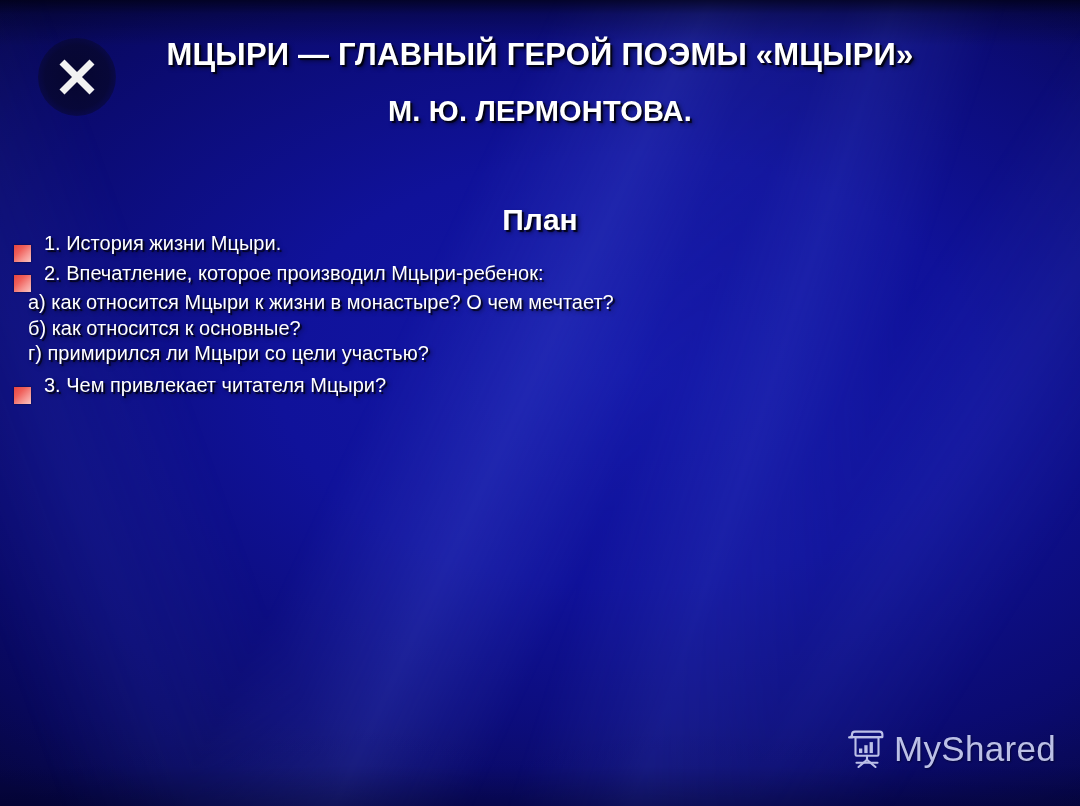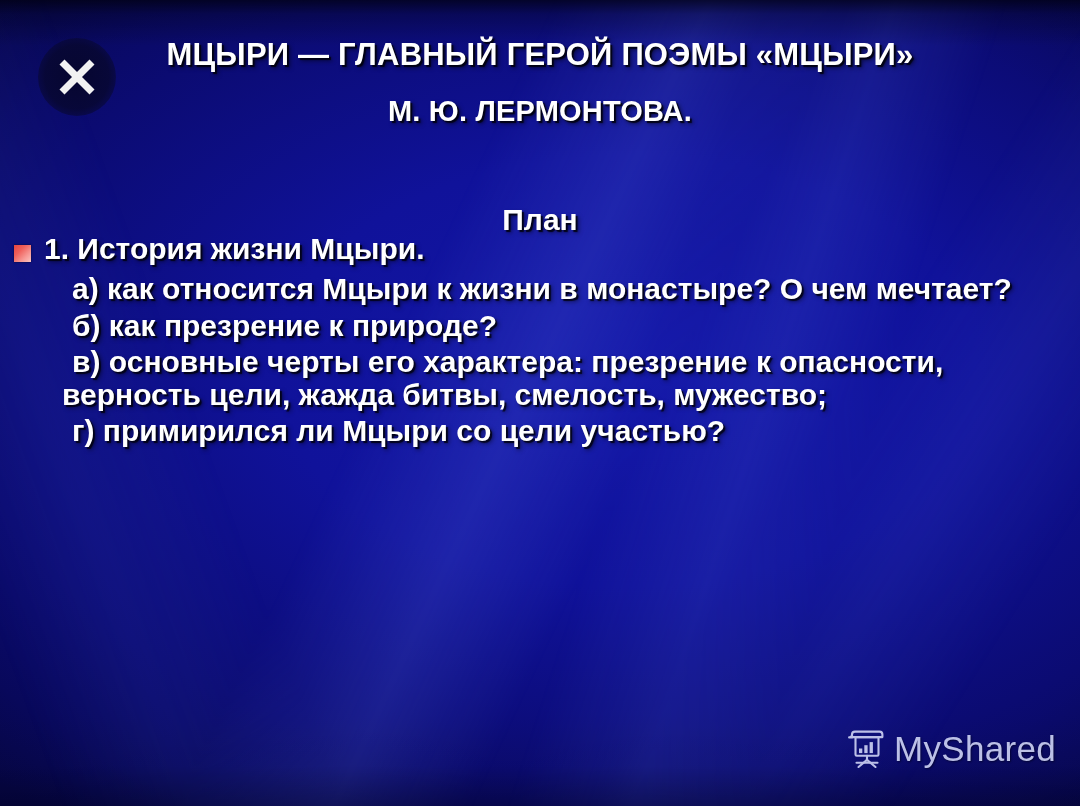--- a/index.html
+++ b/index.html
@@ -109,45 +109,44 @@
   .plan-list {
     position: absolute;
     left: 0;
     top: 233px;
     width: 1080px;
   }
 
   .plan-row {
     position: relative;
     color: #ffffff;
-    font-size: 30px;
+    font-size: 20px;
     line-height: 1.08;
     text-shadow: 2px 2px 1px rgba(0,0,8,0.8), 3px 3px 4px rgba(0,0,12,0.5);
-    font-weight: bold;
   }
 
   
   .plan-row.level1 {
     padding-left: 44px;
     padding-right: 18px;
     margin-bottom: 8px;
   }
   .bullet {
     position: absolute;
     left: 14px;
     top: 12px;
     width: 17px;
     height: 17px;
     background: linear-gradient(135deg, #e8443f 0%, #f0615c 35%, #f79a96 70%, #fbc4c1 100%);
     box-shadow: 0 0 2px rgba(0,0,0,0.6);
   }
 
   
   .plan-row.level2 {
-    padding-left: 62px;
+    padding-left: 18px;
     padding-right: 16px;
     text-indent: 10px;
     margin-bottom: 4px;
   }
 
   .spacer-sm { height: 6px; }
 
   
   .watermark {
     position: absolute;
@@ -195,39 +194,44 @@
 
     <div class="plan-heading">План</div>
 
     <div class="plan-list">
 
       <div class="plan-row level1">
         <span class="bullet"></span>
         <span>1. История жизни Мцыри.</span>
       </div>
 
+      <div class="plan-row level1">
+        <span class="bullet"></span>
+        <span>2. Впечатление, которое производил Мцыри-ребенок:</span>
+      </div>
 
       <div class="plan-row level2">
         <span>а) как относится Мцыри  к жизни  в  монастыре?  О чем  мечтает?</span>
       </div>
 
       <div class="plan-row level2">
-        <span>б) как презрение к природе?</span>
-      </div>
-
-      <div class="plan-row level2">
-        <span>в) основные черты его характера: презрение к опасности, верность цели, жажда битвы, смелость, мужество;</span>
-      </div>
+        <span>б) как относится к основные?</span>
+      </div>
+
 
       <div class="plan-row level2">
         <span>г) примирился ли Мцыри со цели участью?</span>
       </div>
 
       <div class="spacer-sm"></div>
 
+      <div class="plan-row level1">
+        <span class="bullet"></span>
+        <span>3. Чем привлекает читателя Мцыри?</span>
+      </div>
 
     </div>
   </div>
 
   <div class="watermark">
     <span>
       <svg width="46" height="46" viewBox="0 0 46 46" aria-hidden="true">
         <g fill="none" stroke="#cfd4f5" stroke-width="2.1" stroke-linecap="round" stroke-linejoin="round">
 
           <path d="M7 8.5c0-1.6 1.3-2.9 2.9-2.9h24.6c1.6 0 2.9 1.3 2.9 2.9v2.6H7z"></path>

